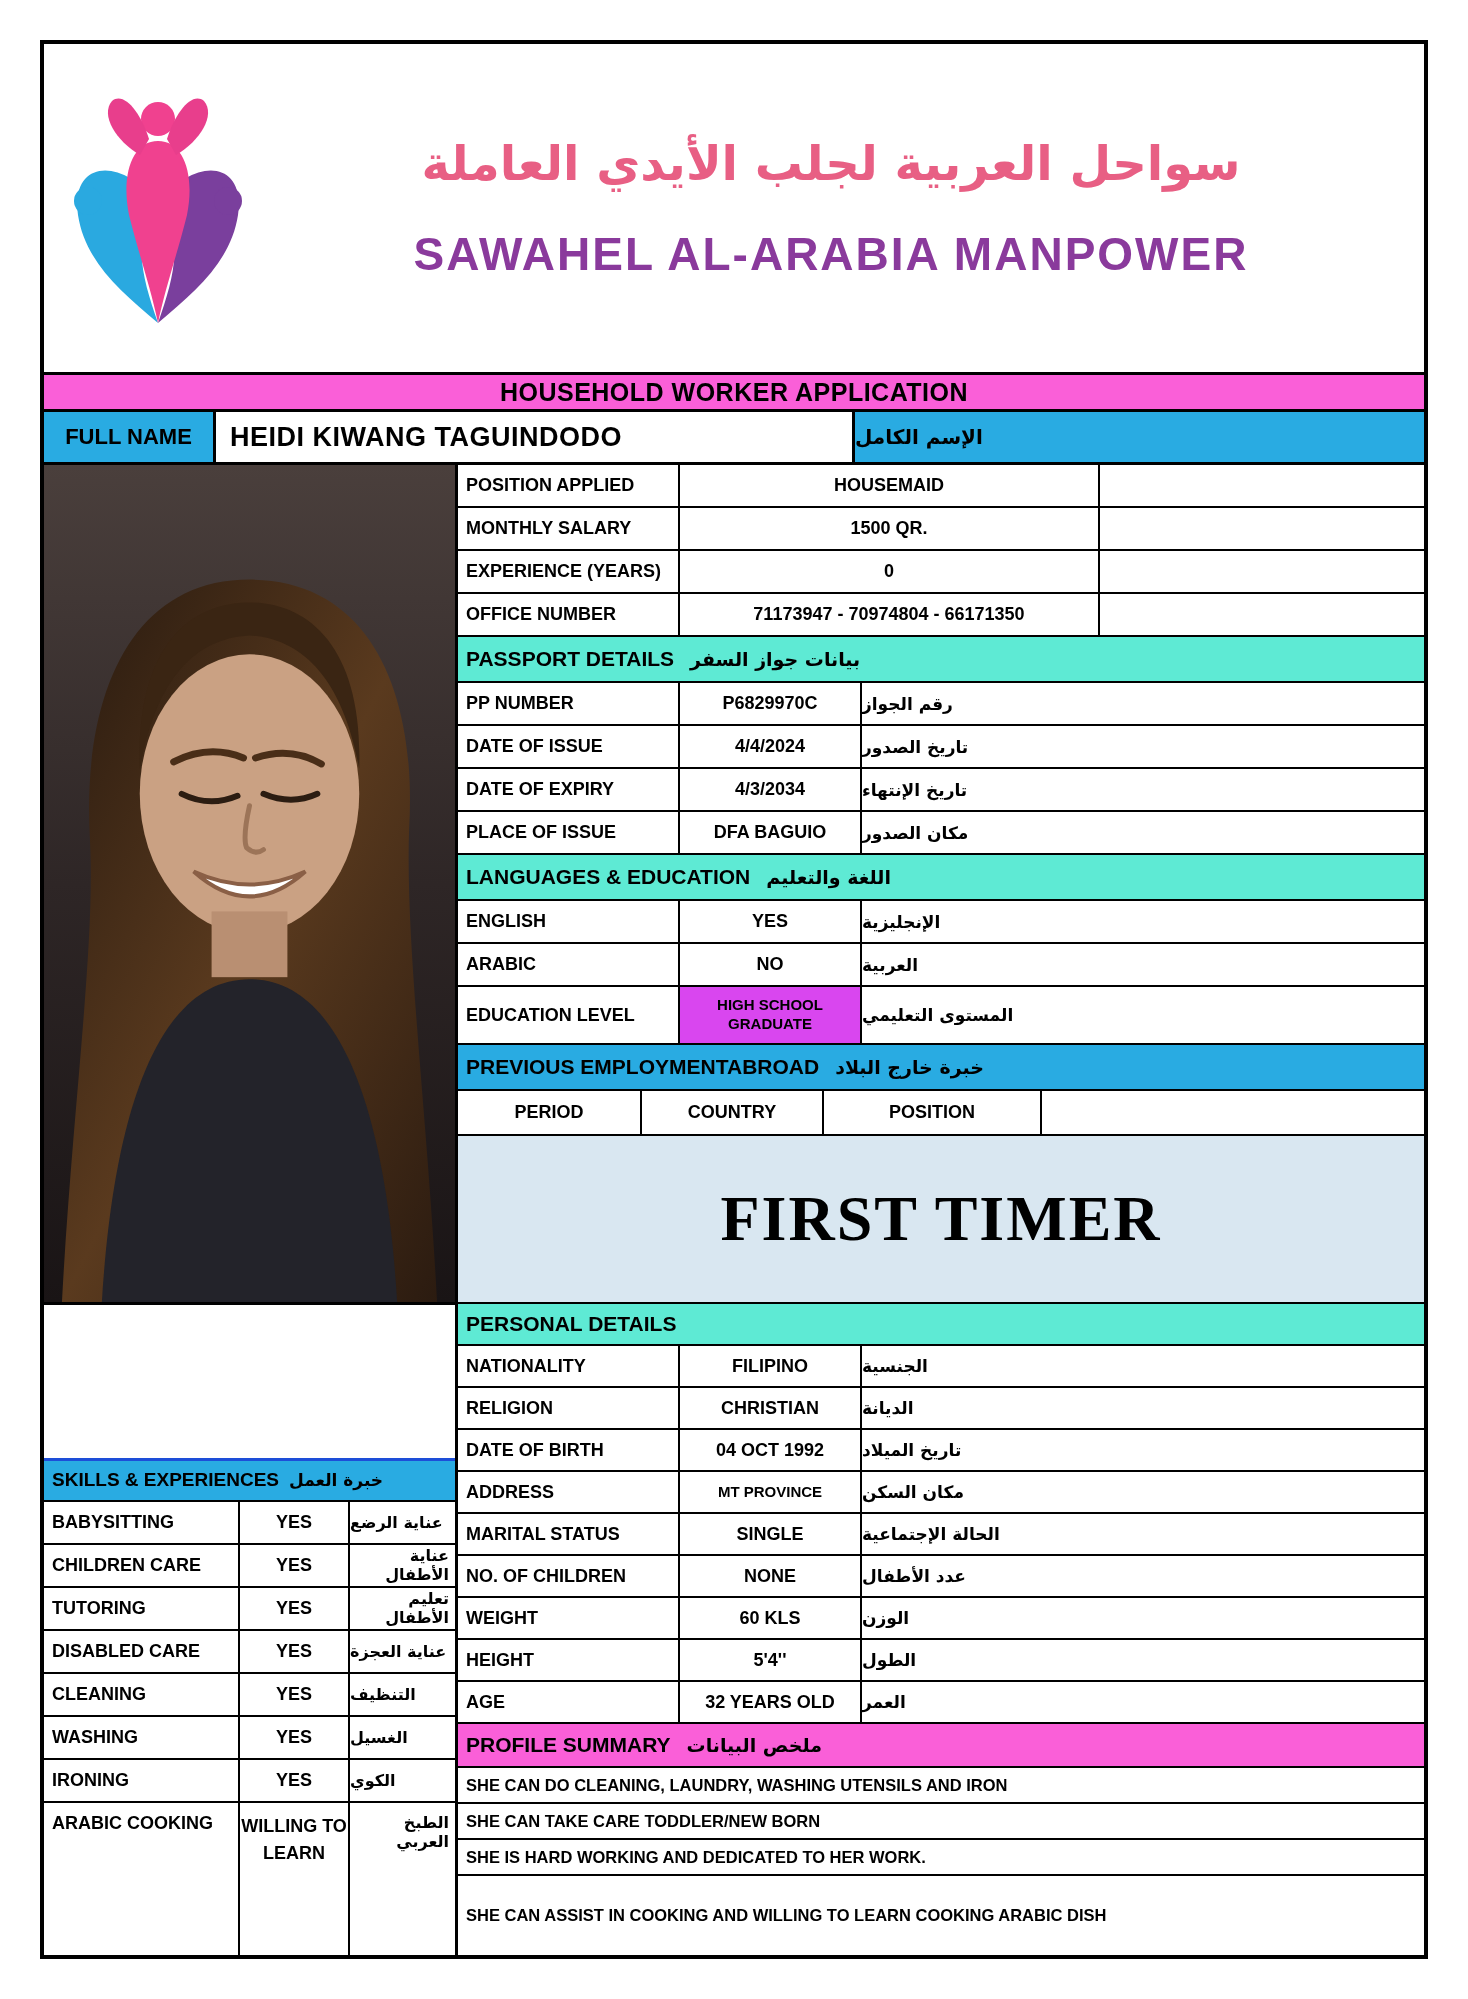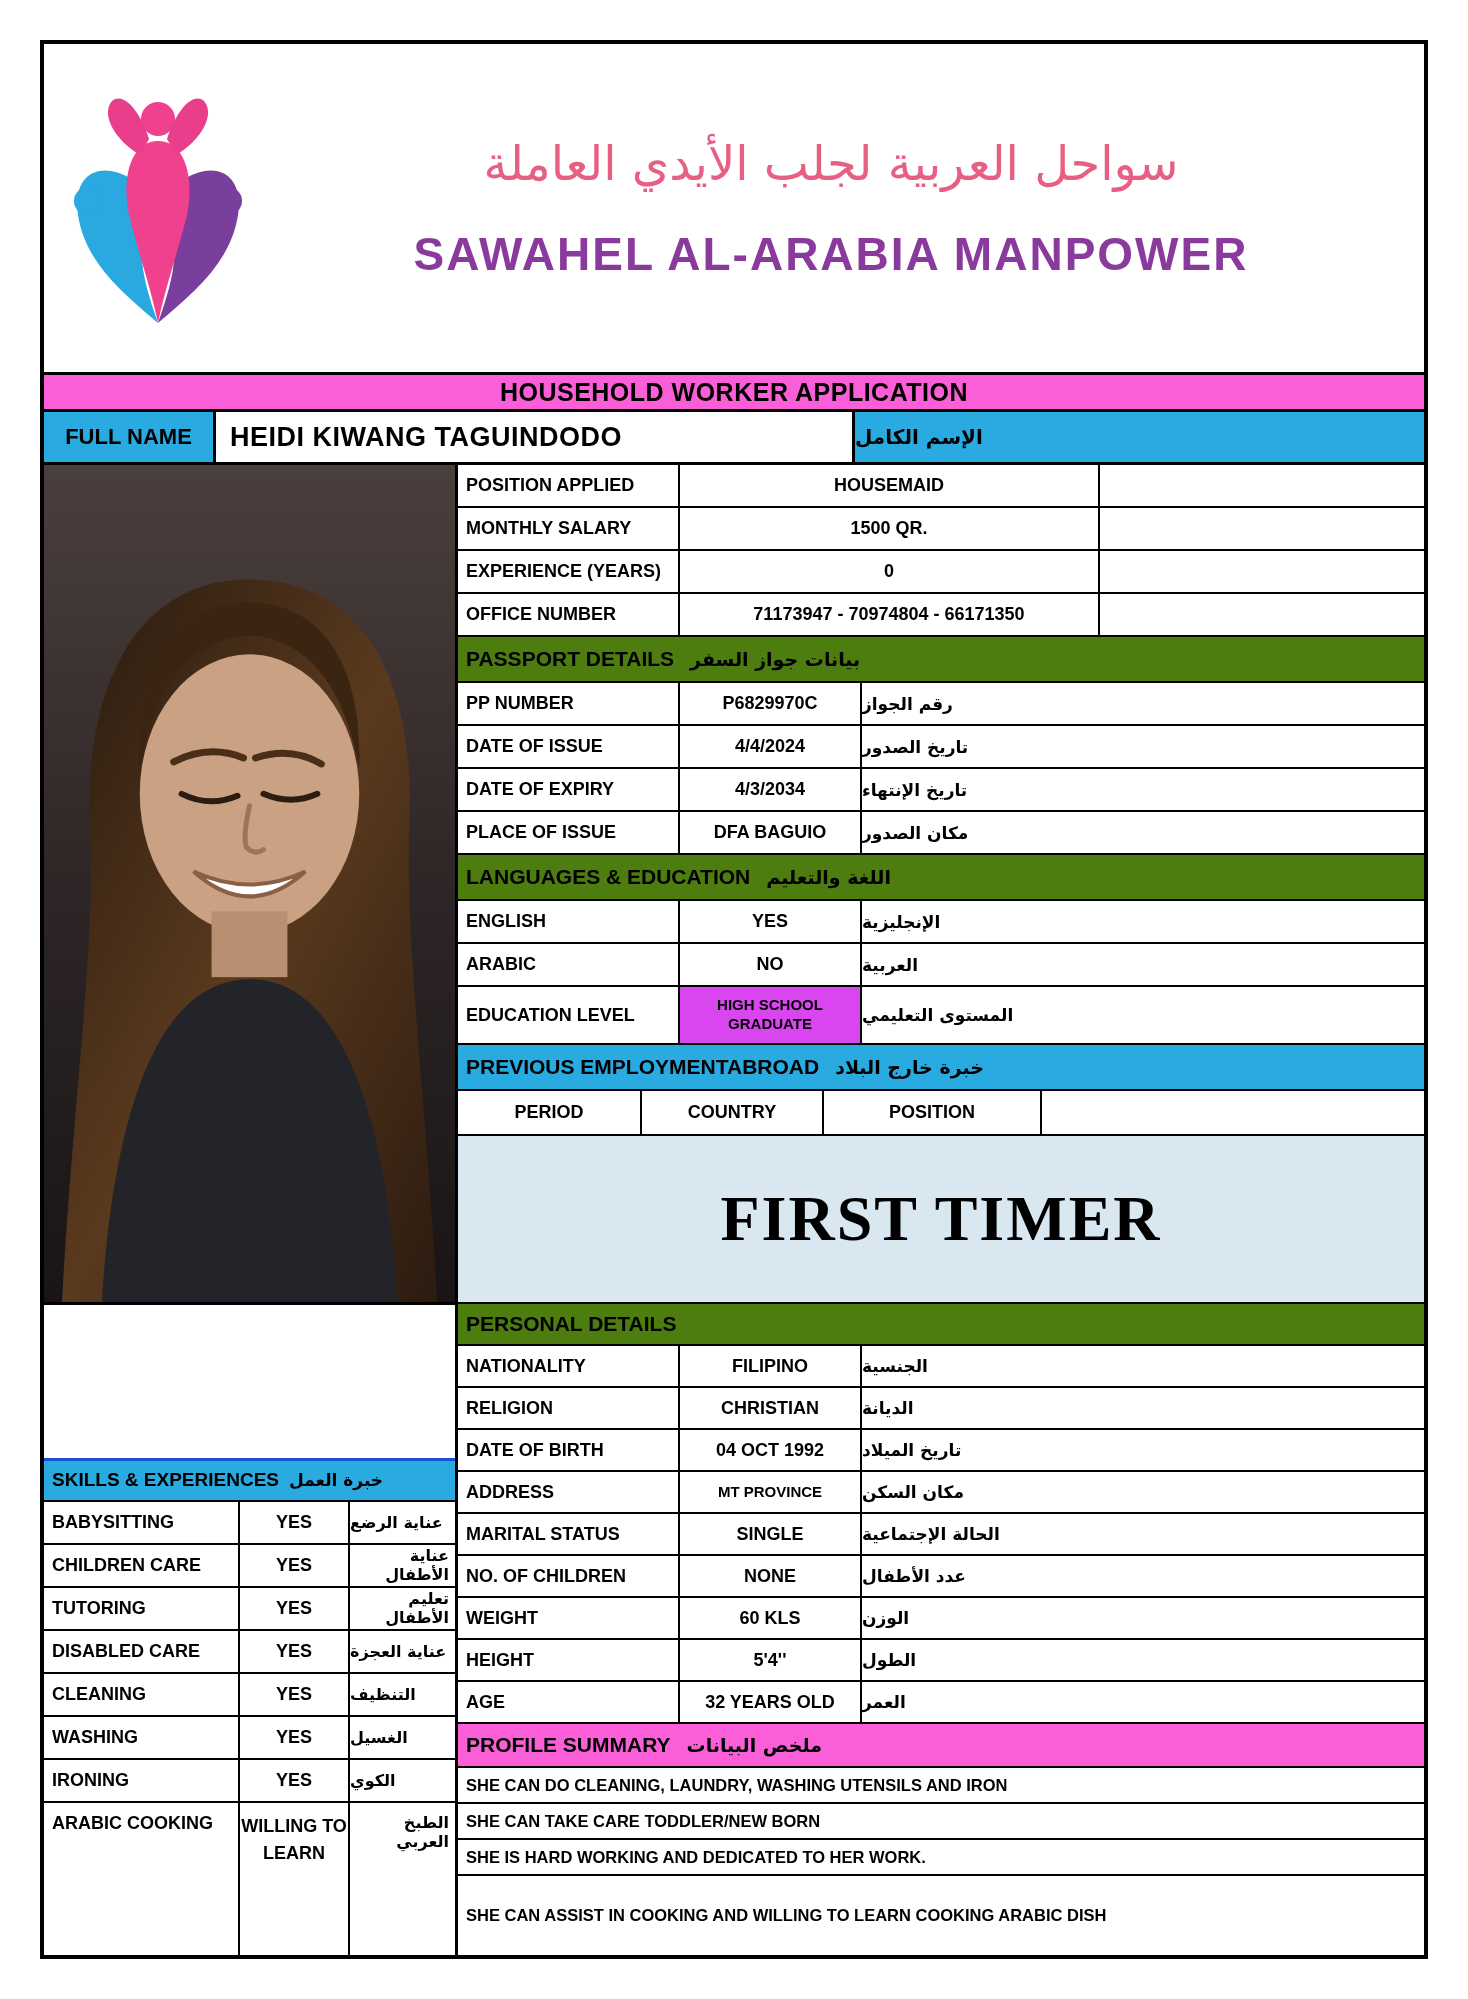--- a/index.html
+++ b/index.html
@@ -6,21 +6,21 @@
   *{box-sizing:border-box;}
   .page{position:relative;width:1468px;height:1999px;background:#fff;
         font-family:"Liberation Sans",sans-serif;color:#000;overflow:hidden;}
   .frame{position:absolute;left:40px;top:40px;width:1388px;height:1919px;
          border:4px solid #000;display:flex;flex-direction:column;background:#fff;}
 
   
   .header{height:328px;display:flex;align-items:center;}
   .logo{width:200px;height:250px;margin-left:14px;flex:none;}
   .titles{flex:1;display:flex;flex-direction:column;align-items:center;gap:36px;padding:0 30px 0 10px;}
-  .title-ar{font-family:"DejaVu Sans",sans-serif;direction:rtl;font-size:48px;font-weight:normal;color:#e85f84;}
+  .title-ar{font-family:"DejaVu Sans",sans-serif;direction:rtl;font-size:48px;font-weight:bold;color:#e85f84;}
   .title-en{font-size:46px;font-weight:bold;color:#8a3a9c;letter-spacing:2px;white-space:nowrap;}
 
   
   .banner-pink-full{height:40px;background:#fa5fd8;border-top:3px solid #000;border-bottom:3px solid #000;
         display:flex;align-items:center;justify-content:center;font-weight:bold;font-size:25px;letter-spacing:.5px;}
 
   
   .fullname{height:53px;display:flex;border-bottom:3px solid #000;font-weight:bold;}
   .fn-label{width:172px;background:#29abe2;display:flex;align-items:center;justify-content:center;
             font-size:22px;border-right:3px solid #000;}
@@ -47,21 +47,21 @@
   .s-val{width:110px;display:flex;align-items:center;justify-content:center;border-right:2px solid #000;text-align:center;}
   .s-ar{flex:1;display:flex;align-items:center;justify-content:flex-end;padding-right:6px;font-size:16px;}
   .srow.tall{flex:1;border-bottom:none;}
   .srow.tall .s-label,.srow.tall .s-ar{align-items:flex-start;padding-top:10px;}
   .srow.tall .s-val{align-items:flex-start;padding-top:10px;line-height:1.5;}
 
   
   .rbanner{height:46px;display:flex;align-items:center;gap:16px;padding-left:8px;border-bottom:2px solid #000;
            font-weight:bold;font-size:21px;white-space:nowrap;}
   .rbanner .ar{font-size:19px;}
-  .purplebg{background:#4d7c0f;}
+  .purplebg{background:#5eead4;}
   .cyanbg{background:#29abe2;}
   .pinkbg{background:#fa5fd8;}
   .rbanner.personal{height:42px;}
   .rbanner.profile{height:44px;}
 
   .rrow{height:43px;display:flex;border-bottom:2px solid #000;font-weight:bold;}
   .rrow.p{height:42px;}
   .rrow.edu{height:58px;}
   .rrow.hdr{height:45px;}
   .cl{width:222px;display:flex;align-items:center;padding-left:8px;font-size:18px;border-right:2px solid #000;}

